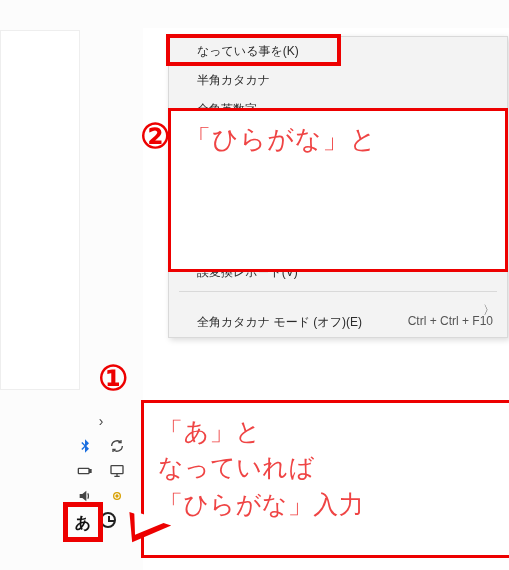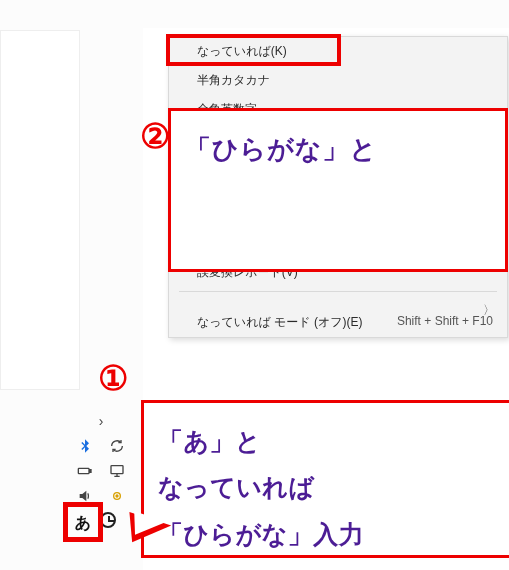--- a/index.html
+++ b/index.html
@@ -69,27 +69,26 @@
       border: 4px solid #ed0000;
       pointer-events: none;
     }
     .callout {
       position: absolute;
       background: #fff;
       border: 3px solid #ed0000;
       padding: 10px 14px;
     }
     .callout-text {
-      color: #4c1d95;
+      color: #ef4444;
       font-size: 26px;
-      font-weight: 700;
+      font-weight: 400;
       line-height: 1.45;
       letter-spacing: 1px;
       white-space: nowrap;
-      margin-top: 10px;
     }
     .callout-top { left: 168px; top: 108px; width: 340px; height: 164px; }
     .callout-bottom { left: 141px; top: 400px; width: 433px; height: 158px; }
     .callout-bottom .callout-text { font-size: 25px; letter-spacing: 0.5px; }
     .callout-tail {
       position: absolute;
       width: 0; height: 0;
     }
     .tail-bottom-outer {
       left: 124px; top: 518px;
@@ -172,37 +171,37 @@
     .svg-ico{ width:16px; height:16px; }
   </style>
 </head>
 <body>
 
 <div class="header-stripe"></div>
 <div class="left-pane"></div>
 <div class="blank-panel"></div>
 
 <div class="context-menu">
-  <div class="menu-item"><span>なっていれば(K)</span></div>
+  <div class="menu-item"><span>なっている事を(K)</span></div>
   <div class="menu-item"><span>半角カタカナ</span></div>
   <div class="menu-item"><span>全角英数字</span></div>
   <div class="menu-item"><span>半角英数字</span></div>
   <div class="menu-sep"></div>
   <div class="menu-item"><span>単語の追加</span></div>
   <div class="menu-item"><span>アドオン辞書</span></div>
   <div class="menu-item"><span>IME パッド(P)</span></div>
   <div class="menu-sep"></div>
   <div class="menu-item"><span>誤変換レポート(V)</span></div>
   <div class="menu-sep"></div>
   <div class="menu-item">
     <span class="menu-chevron">〉</span>
   </div>
   <div class="menu-item">
-    <span>なっていれば モード (オフ)(E)</span>
-    <span class="menu-shortcut">Shift + Shift + F10</span>
+    <span>全角カタカナ モード (オフ)(E)</span>
+    <span class="menu-shortcut">Ctrl + Ctrl + F10</span>
   </div>
 </div>
 
 <div class="red-box-hiragana"></div>
 
 <div class="circled-num num-2">②</div>
 <div class="circled-num num-1">①</div>
 
 <div class="callout callout-top">
   <div class="callout-text">「ひらがな」と</div>

